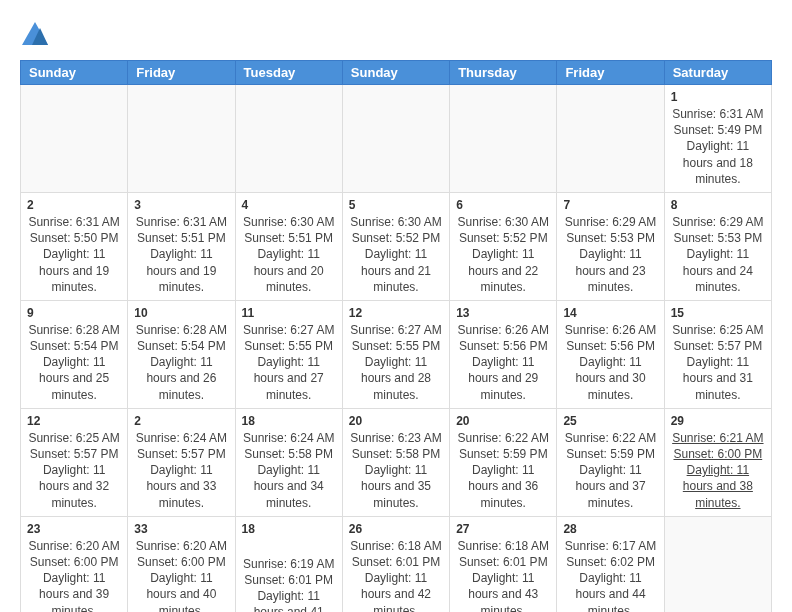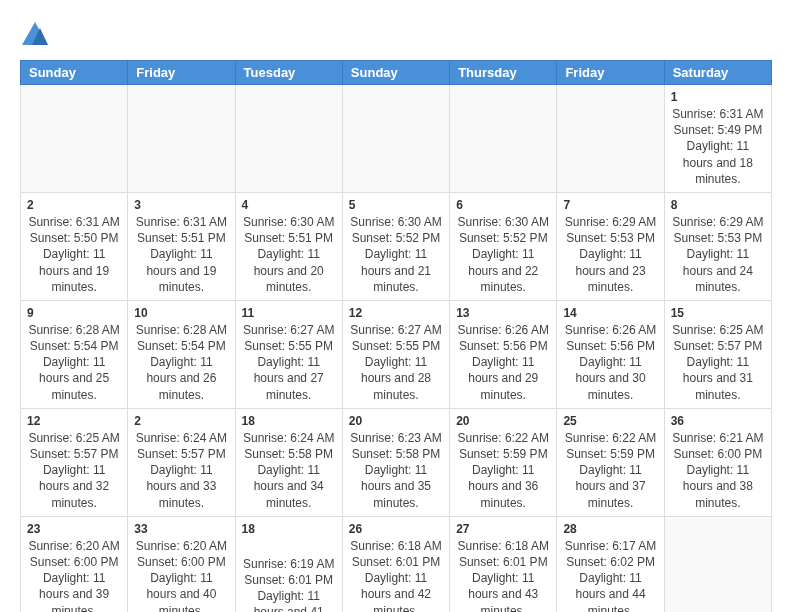--- a/index.html
+++ b/index.html
@@ -259,22 +259,22 @@
 Sunset: 5:59 PM
 Daylight: 11 hours and 36 minutes.</div>
         </td>
         <td>
           <span class="day-number">25</span>
           <div class="day-info" style="white-space: pre-line;">Sunrise: 6:22 AM
 Sunset: 5:59 PM
 Daylight: 11 hours and 37 minutes.</div>
         </td>
         <td>
-          <span class="day-number">36</span>
-          <div class="day-info" style="white-space: pre-line;">Sunrise: 6:21 AM
+          <span class="day-number">29</span>
+          <div class="day-info" style="white-space: pre-line; text-decoration: underline;">Sunrise: 6:21 AM
 Sunset: 6:00 PM
 Daylight: 11 hours and 38 minutes.</div>
         </td>
       </tr>
       <tr>
         <td>
           <span class="day-number">23</span>
           <div class="day-info" style="white-space: pre-line;">Sunrise: 6:20 AM
 Sunset: 6:00 PM
 Daylight: 11 hours and 39 minutes.</div>

